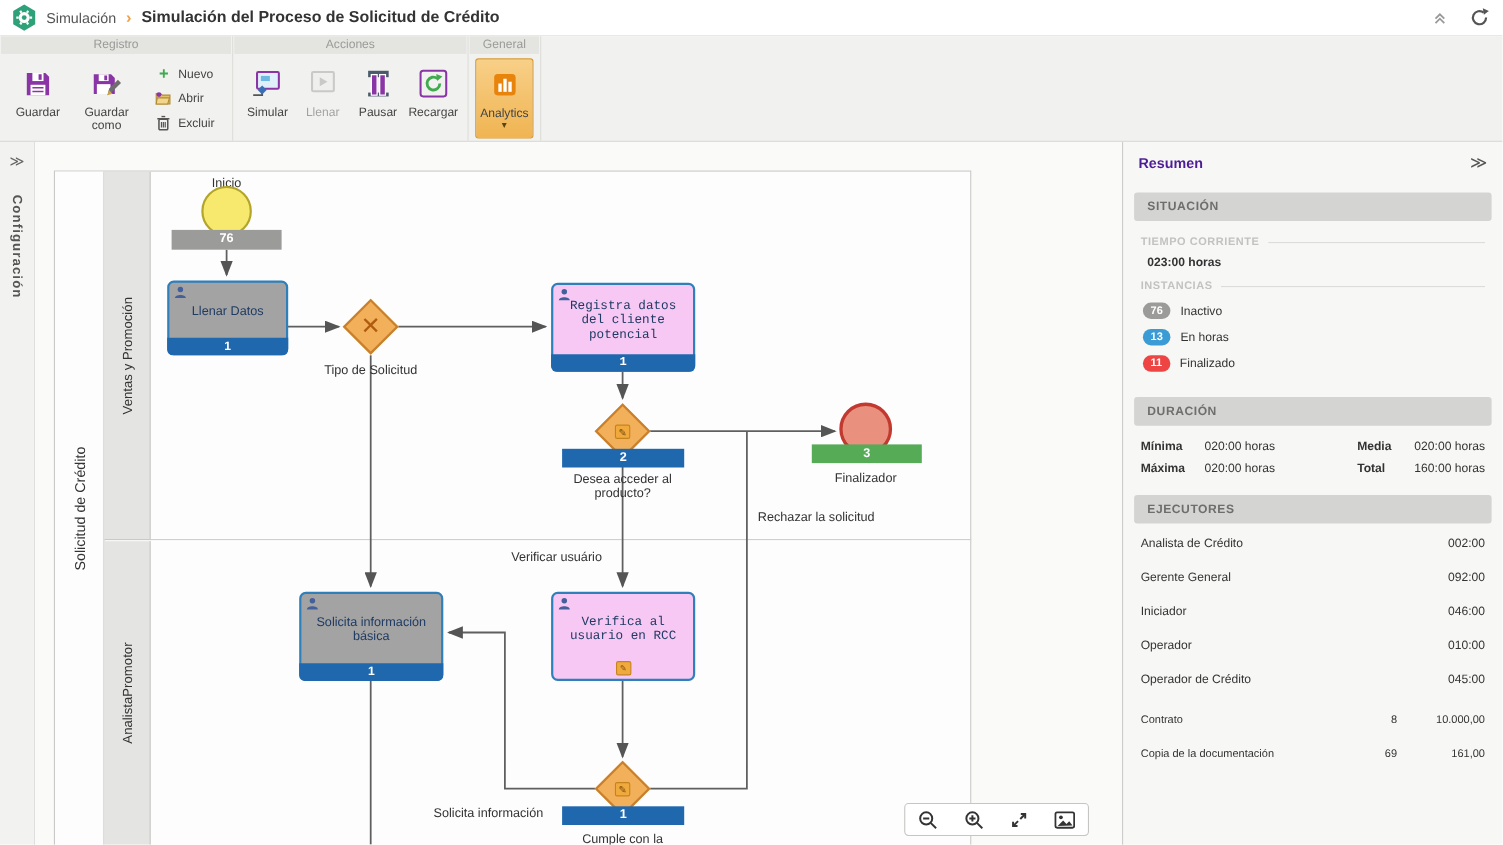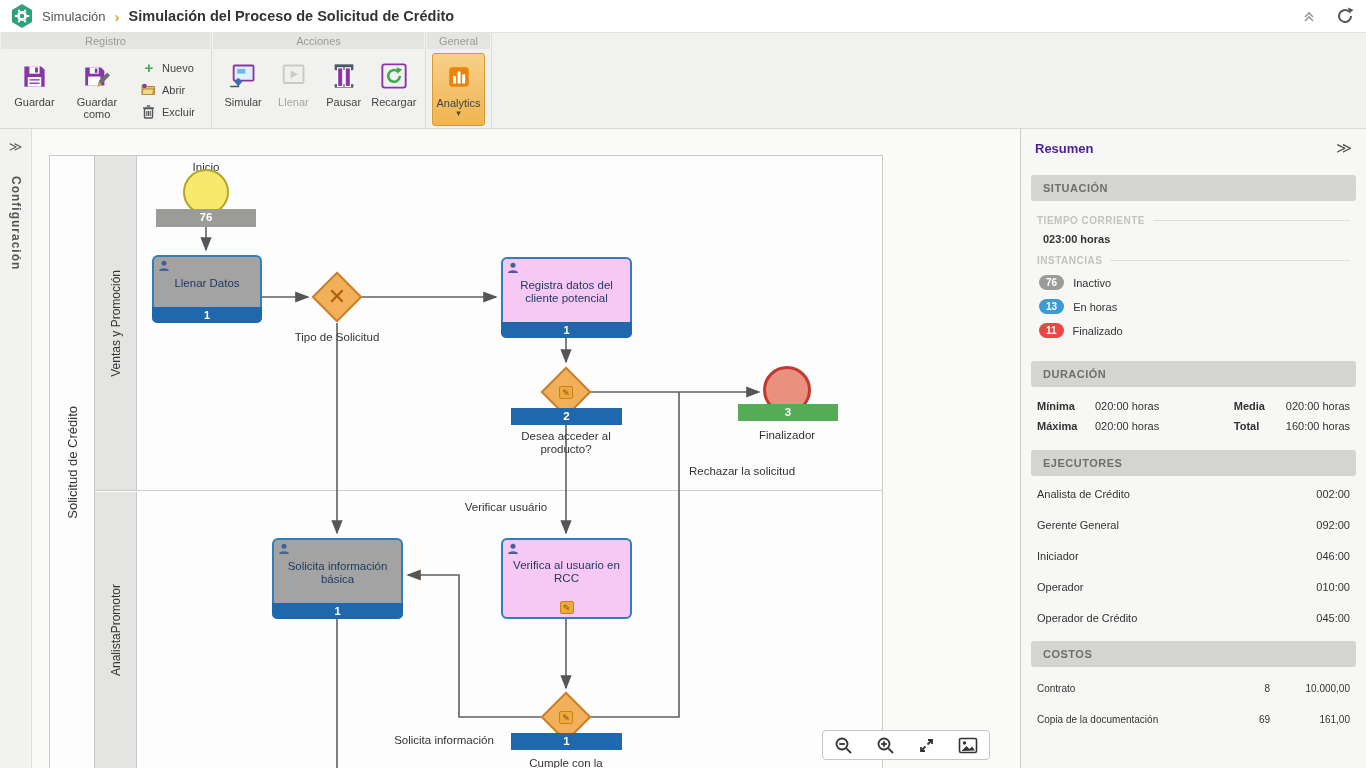--- a/index.html
+++ b/index.html
@@ -57,21 +57,21 @@
   .start { left:151px; top:40px; width:46px; height:46px; background:#f7e96e; border:2px solid #b3a52c; }
   .end { left:731px; top:237px; width:48px; height:48px; background:#e9907f; border:3px solid #c2392f; }
   .count-strip { position:absolute; color:#fff; font-weight:bold; font-size:11.5px; text-align:center; line-height:17px; }
   .strip-gray { left:124px; top:80px; width:100px; height:18px; background:#9b9b99; }
   .strip-green { left:706px; top:275px; width:100px; height:17px; background:#56ab56; }
   .strip-blue2 { left:479px; top:279px; width:111px; height:17px; background:#2068ae; }
   .strip-blue3 { left:479px; top:604px; width:111px; height:17px; background:#2068ae; }
 
   .task { position:absolute; border:2px solid #2e7fba; border-radius:6px; display:flex; align-items:center; justify-content:center; text-align:center; font-size:11.5px; color:#1f3b63; padding:4px 6px 16px 6px; line-height:13px; }
   .task-blue { background:#a3a3a3; }
-  .task-pink { background:#f6c8f3; }
+  .task-pink { background:#f6c8f3;font-family:Liberation Mono, monospace; }
   .task .countbar { position:absolute; left:-2px; right:-2px; bottom:-2px; height:16px; background:#2068ae; border-radius:0 0 5px 5px; color:#fff; font-weight:bold; font-size:11px; line-height:16px; text-align:center; }
   .person { position:absolute; left:4px; top:3px; }
   .pencil-chip { position:absolute; width:14px; height:13px; background:#f0a93c; border:1px solid #c5831e; border-radius:2px; font-size:9px; line-height:12px; text-align:center; color:#7a4d0e; }
 
   .diamond { position:absolute; width:36px; height:36px; background:#f3b05a; border:2px solid #c8802c; transform:rotate(45deg); }
   .diamond-overlay { position:absolute; width:36px; height:36px; display:flex; align-items:center; justify-content:center; }
   .gw-x { font-size:22px; font-weight:bold; color:#b05c10; }
 
   
   .zoombar { position:absolute; left:790px; top:601px; width:168px; height:30px; background:#fff; border:1px solid #c5c5c3; border-radius:4px; display:flex; align-items:center; justify-content:space-around; }
@@ -468,21 +468,20 @@
         <div class="exe-row">
           <span>Operador</span>
           <span>010:00</span>
         </div>
         <div class="exe-row">
           <span>Operador de Crédito</span>
           <span>045:00</span>
         </div>
       </div>
 
-      <div class="section-bar">COSTOS</div>
       <div style="padding-top:6px">
         <div class="cost-row">
           <span class="cost-name">Contrato</span>
           <span class="cost-qty">8</span>
           <span class="cost-val">10.000,00</span>
         </div>
         <div class="cost-row">
           <span class="cost-name">Copia de la documentación</span>
           <span class="cost-qty">69</span>
           <span class="cost-val">161,00</span>

